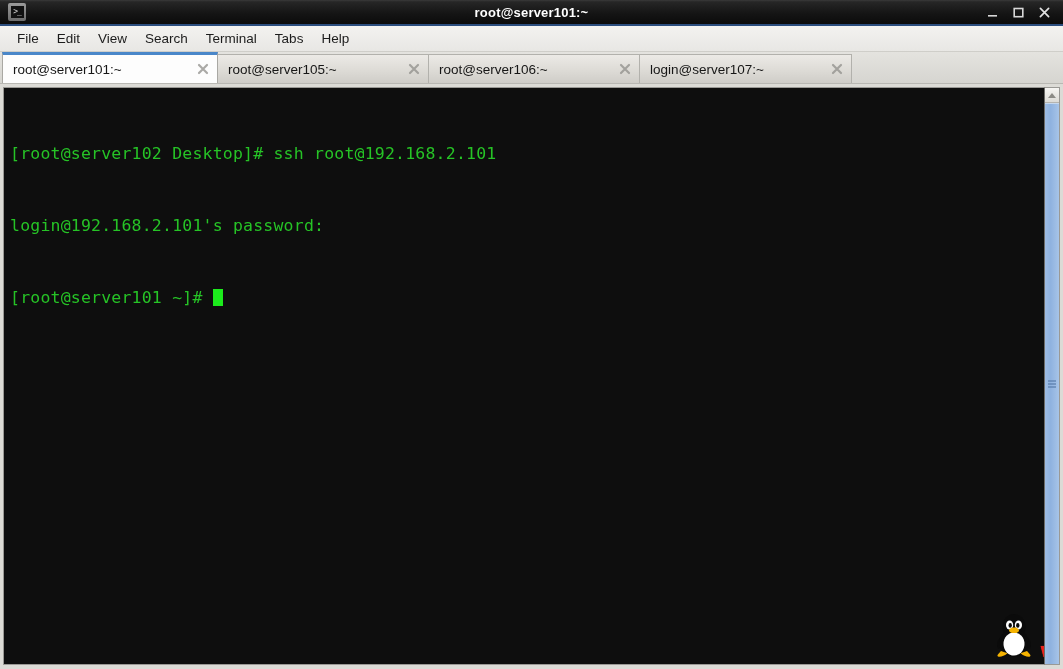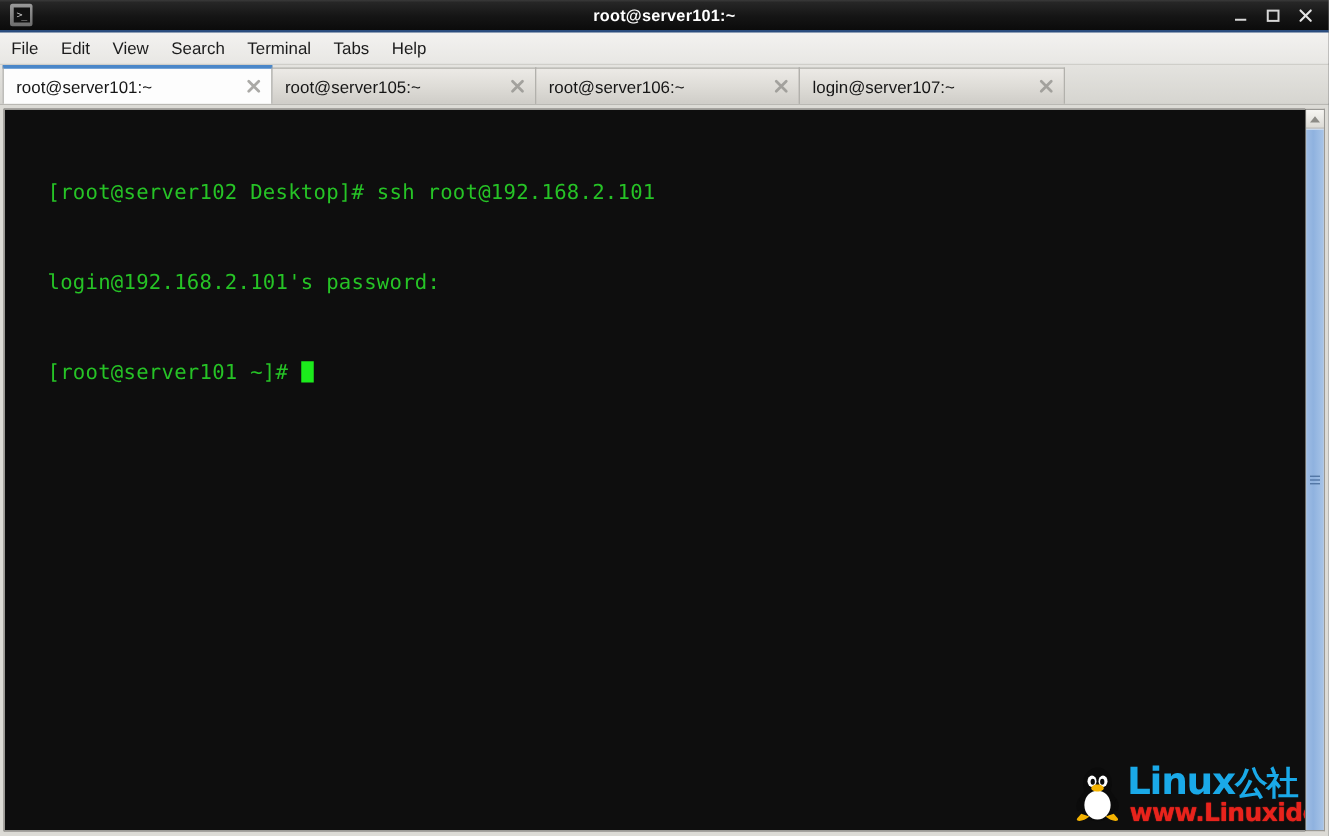--- a/index.html
+++ b/index.html
@@ -86,21 +86,21 @@
   }
   .win-btn svg { display: block; }
 
   
   #menubar {
     height: 26px;
     flex: 0 0 26px;
     background: linear-gradient(to bottom, #f3f2f0 0%, #e8e7e4 100%);
     display: flex;
     align-items: center;
-    padding-left: 0;
+    padding-left: 8px;
     border-bottom: 1px solid #cfcec9;
     box-sizing: border-box;
   }
   .menu-item {
     font-size: 13.5px;
     color: #1c1c1c;
     padding: 3px 9px;
     border-radius: 2px;
     cursor: default;
   }
@@ -172,21 +172,20 @@
     min-height: 0;
   }
   #terminal {
     flex: 1 1 auto;
     background: #0e0e0e;
     border: 1px solid #9a9995;
     border-right: none;
     position: relative;
     overflow: hidden;
     min-width: 0;
-    padding-left: 28px;
   }
   #term-text {
     padding: 6px 0 0 6px;
     font-family: "DejaVu Sans Mono", monospace;
     font-size: 16.5px;
     line-height: 24px;
     color: #26c326;
     white-space: pre;
     letter-spacing: 0.2px;
   }
@@ -385,21 +384,20 @@
           <ellipse cx="26.4" cy="15" rx="3.6" ry="4.6" fill="#ffffff"></ellipse>
           <ellipse cx="18.2" cy="15.4" rx="1.7" ry="2.4" fill="#0b0b0b"></ellipse>
           <ellipse cx="25.8" cy="15.4" rx="1.7" ry="2.4" fill="#0b0b0b"></ellipse>
           <path d="M22 17.5 c-3.2 0 -5 1.6 -5 3 c0 1.5 2 2.6 5 2.6 c3 0 5 -1.1 5 -2.6 c0 -1.4 -1.8 -3 -5 -3 z" fill="#f5b301"></path>
           <path d="M9 41 c-2.5 3 -4.5 4.5 -3 5.4 c1.8 1 6.5 -0.4 9.5 -3.2 z" fill="#f5b301"></path>
           <path d="M35 41 c2.5 3 4.5 4.5 3 5.4 c-1.8 1 -6.5 -0.4 -9.5 -3.2 z" fill="#f5b301"></path>
           <path d="M7.5 28 c-2.2 3 -3 7 -2 9.5 c1 2.4 2.6 1 3.2 -1.4 z" fill="#0b0b0b"></path>
           <path d="M36.5 28 c2.2 3 3 7 2 9.5 c-1 2.4 -2.6 1 -3.2 -1.4 z" fill="#0b0b0b"></path>
         </svg>
         <div id="wm-text">
-          <div id="wm-brand"><span>Linux</span><span class="cn">公社</span></div>
           <div id="wm-url">www.Linuxidc.com</div>
         </div>
       </div>
     </div>
 
     <div id="scrollbar">
       <div id="sb-up">
         <span class="arrow"></span>
       </div>
       <div id="sb-thumb">

